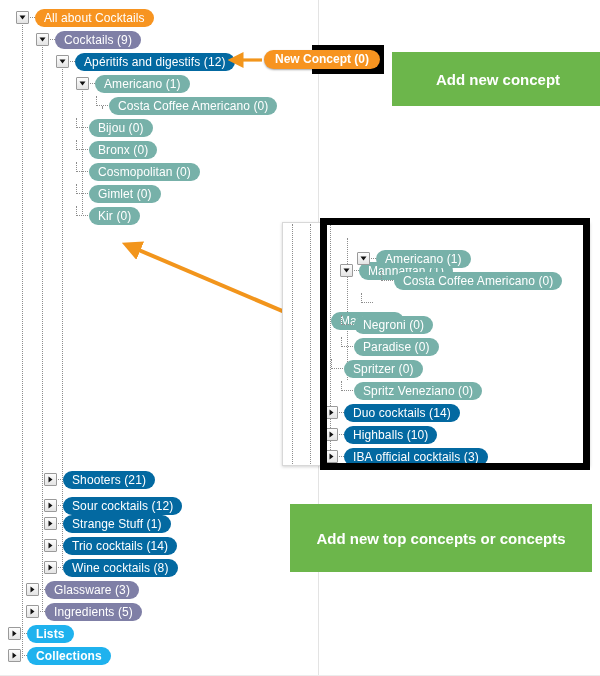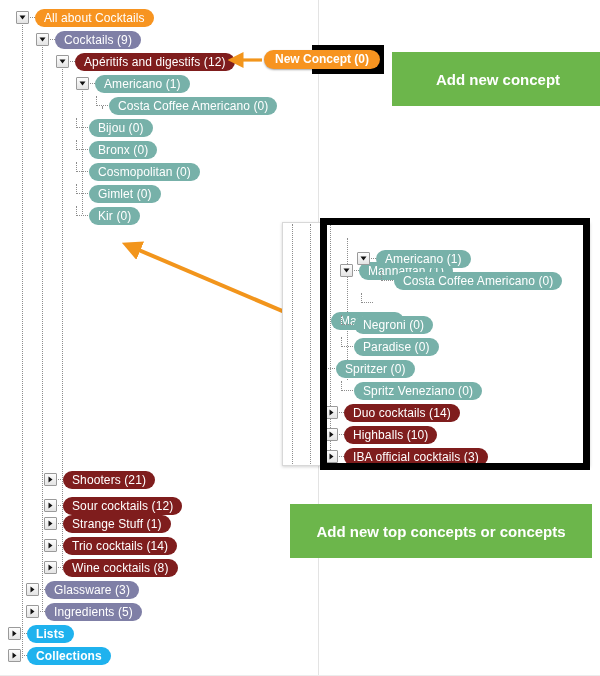--- a/index.html
+++ b/index.html
@@ -82,21 +82,21 @@
     color: #ffffff;
     font-size: 12px;
     line-height: 18px;
     height: 18px;
     padding: 0 9px;
     font-weight: 400;
     letter-spacing: 0.1px;
   }
   .pill.orange  { background: #f79420; }
   .pill.purple  { background: #7f7fa6; }
-  .pill.teal    { background: #7f1d1d; }
+  .pill.teal    { background: #0369a1; }
   .pill.teal-l  { background: #77b1a9; }
   .pill.blue    { background: #1fb2ee; font-weight: 700; }
 
   
   .rail {
     position: absolute;
     width: 0;
     border-left: 1px dotted #8d8d8d;
   }
 
@@ -365,21 +365,21 @@
       <span class="pill teal-l">Martini (0)</span>
     </div>
     <div class="node" style="left:341px; top:315px;">
       <span class="leaf-connector"></span>
       <span class="pill teal-l">Negroni (0)</span>
     </div>
     <div class="node" style="left:341px; top:337px;">
       <span class="leaf-connector"></span>
       <span class="pill teal-l">Paradise (0)</span>
     </div>
-    <div class="node" style="left:323px; top:359px;">
+    <div class="node" style="left:331px; top:359px;">
       <span class="leaf-connector"></span>
       <span class="pill teal-l">Spritzer (0)</span>
     </div>
     <div class="node" style="left:341px; top:381px;">
       <span class="leaf-connector"></span>
       <span class="pill teal-l">Spritz Veneziano (0)</span>
     </div>
     <div class="node" style="left:325px; top:403px;">
       <span class="toggle">
         <svg width="5" height="7" viewBox="0 0 5 7">
@@ -405,13 +405,13 @@
         </svg>
       </span>
       <span class="connector"></span>
       <span class="pill teal">IBA official cocktails (3)</span>
     </div>
   </div>
 <div class="black-frame" style="left:320px; top:218px; width:270px; height:252px;"></div>
 
 <div class="green-btn" style="left:392px; top:52px; width:212px; height:54px;">Add new concept</div>
 
-<div class="green-btn" style="left:290px; top:504px; width:302px; height:54px;text-align:center;">Add new top concepts or concepts</div>
+<div class="green-btn" style="left:290px; top:504px; width:302px; height:68px;text-align:center;">Add new top concepts or concepts</div>
 
 </body></html>

